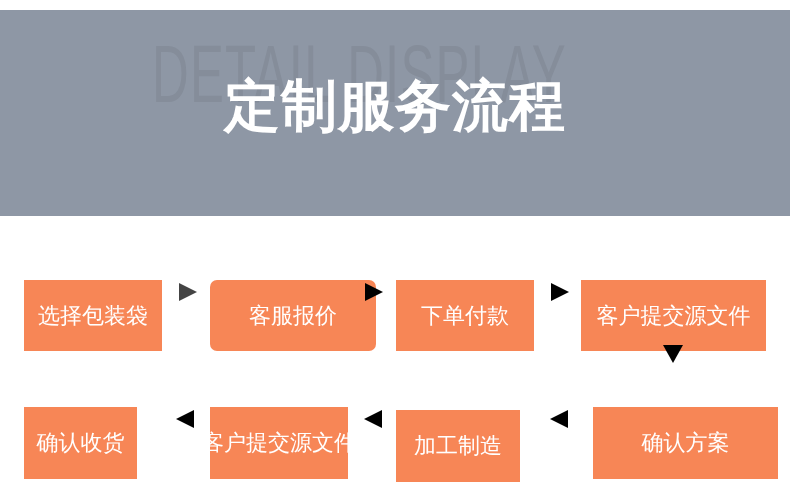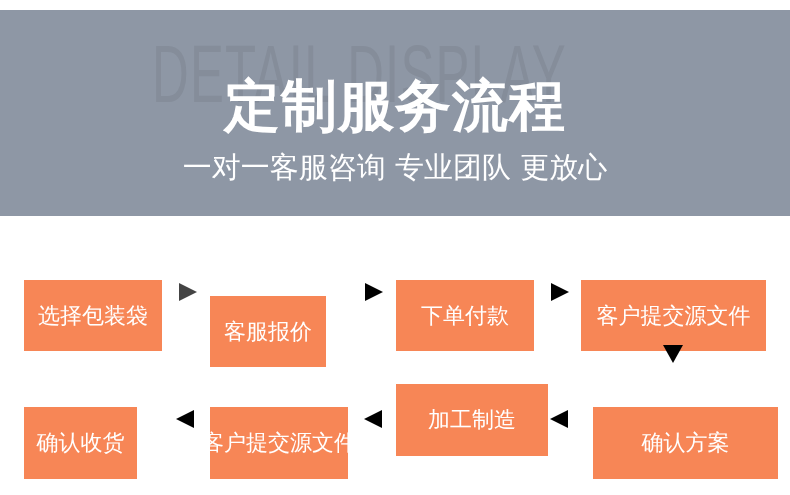--- a/index.html
+++ b/index.html
@@ -36,50 +36,49 @@
   .arrow.right.gray { border-left-color:#444444; }
   .arrow.left { border-top:9px solid transparent; border-bottom:9px solid transparent; border-right:18px solid #000; }
   .arrow.down { border-left:10px solid transparent; border-right:10px solid transparent; border-top:18px solid #000; }
 </style>
 </head>
 <body>
 
 <div class="banner">
   <div class="ghost">DETAIL DISPLAY</div>
   <div class="title">定制服务流程</div>
-  <div class="subtitle">一对一客服咨询 专业团队 更放心</div>
 </div>
 
 <div class="box" style="left:24px;top:256px;width:138px;height:71px;">
   <span>选择包装袋</span>
 </div>
 <div class="arrow right gray" style="left:179px;top:283px;"></div>
 
-<div class="box" style="left:210px;top:272px;width:116px;height:71px;">
+<div class="box" style="left:210px;top:256px;width:166px;height:71px;border-radius:7px;">
   <span>客服报价</span>
 </div>
 <div class="arrow right" style="left:365px;top:283px;"></div>
 
 <div class="box" style="left:396px;top:256px;width:138px;height:71px;text-align:center;">
   <span>下单付款</span>
 </div>
 <div class="arrow right" style="left:551px;top:283px;"></div>
 
 <div class="box" style="left:581px;top:256px;width:185px;height:71px;font-family:Liberation Mono, monospace;">
   <span>客户提交源文件</span>
 </div>
 
 <div class="arrow down" style="left:663px;top:345px;"></div>
 
 <div class="box" style="left:593px;top:383px;width:185px;height:72px;">
   <span>确认方案</span>
 </div>
 <div class="arrow left" style="left:550px;top:410px;"></div>
 
-<div class="box" style="left:396px;top:360px;width:152px;height:72px;">
+<div class="box" style="left:396px;top:386px;width:124px;height:72px;">
   <span>加工制造</span>
 </div>
 <div class="arrow left" style="left:364px;top:410px;"></div>
 
 <div class="box" style="left:210px;top:383px;width:138px;height:72px;">
   <span>客户提交源文件</span>
 </div>
 <div class="arrow left" style="left:176px;top:410px;"></div>
 
 <div class="box" style="left:24px;top:383px;width:113px;height:72px;align-items:center;">

